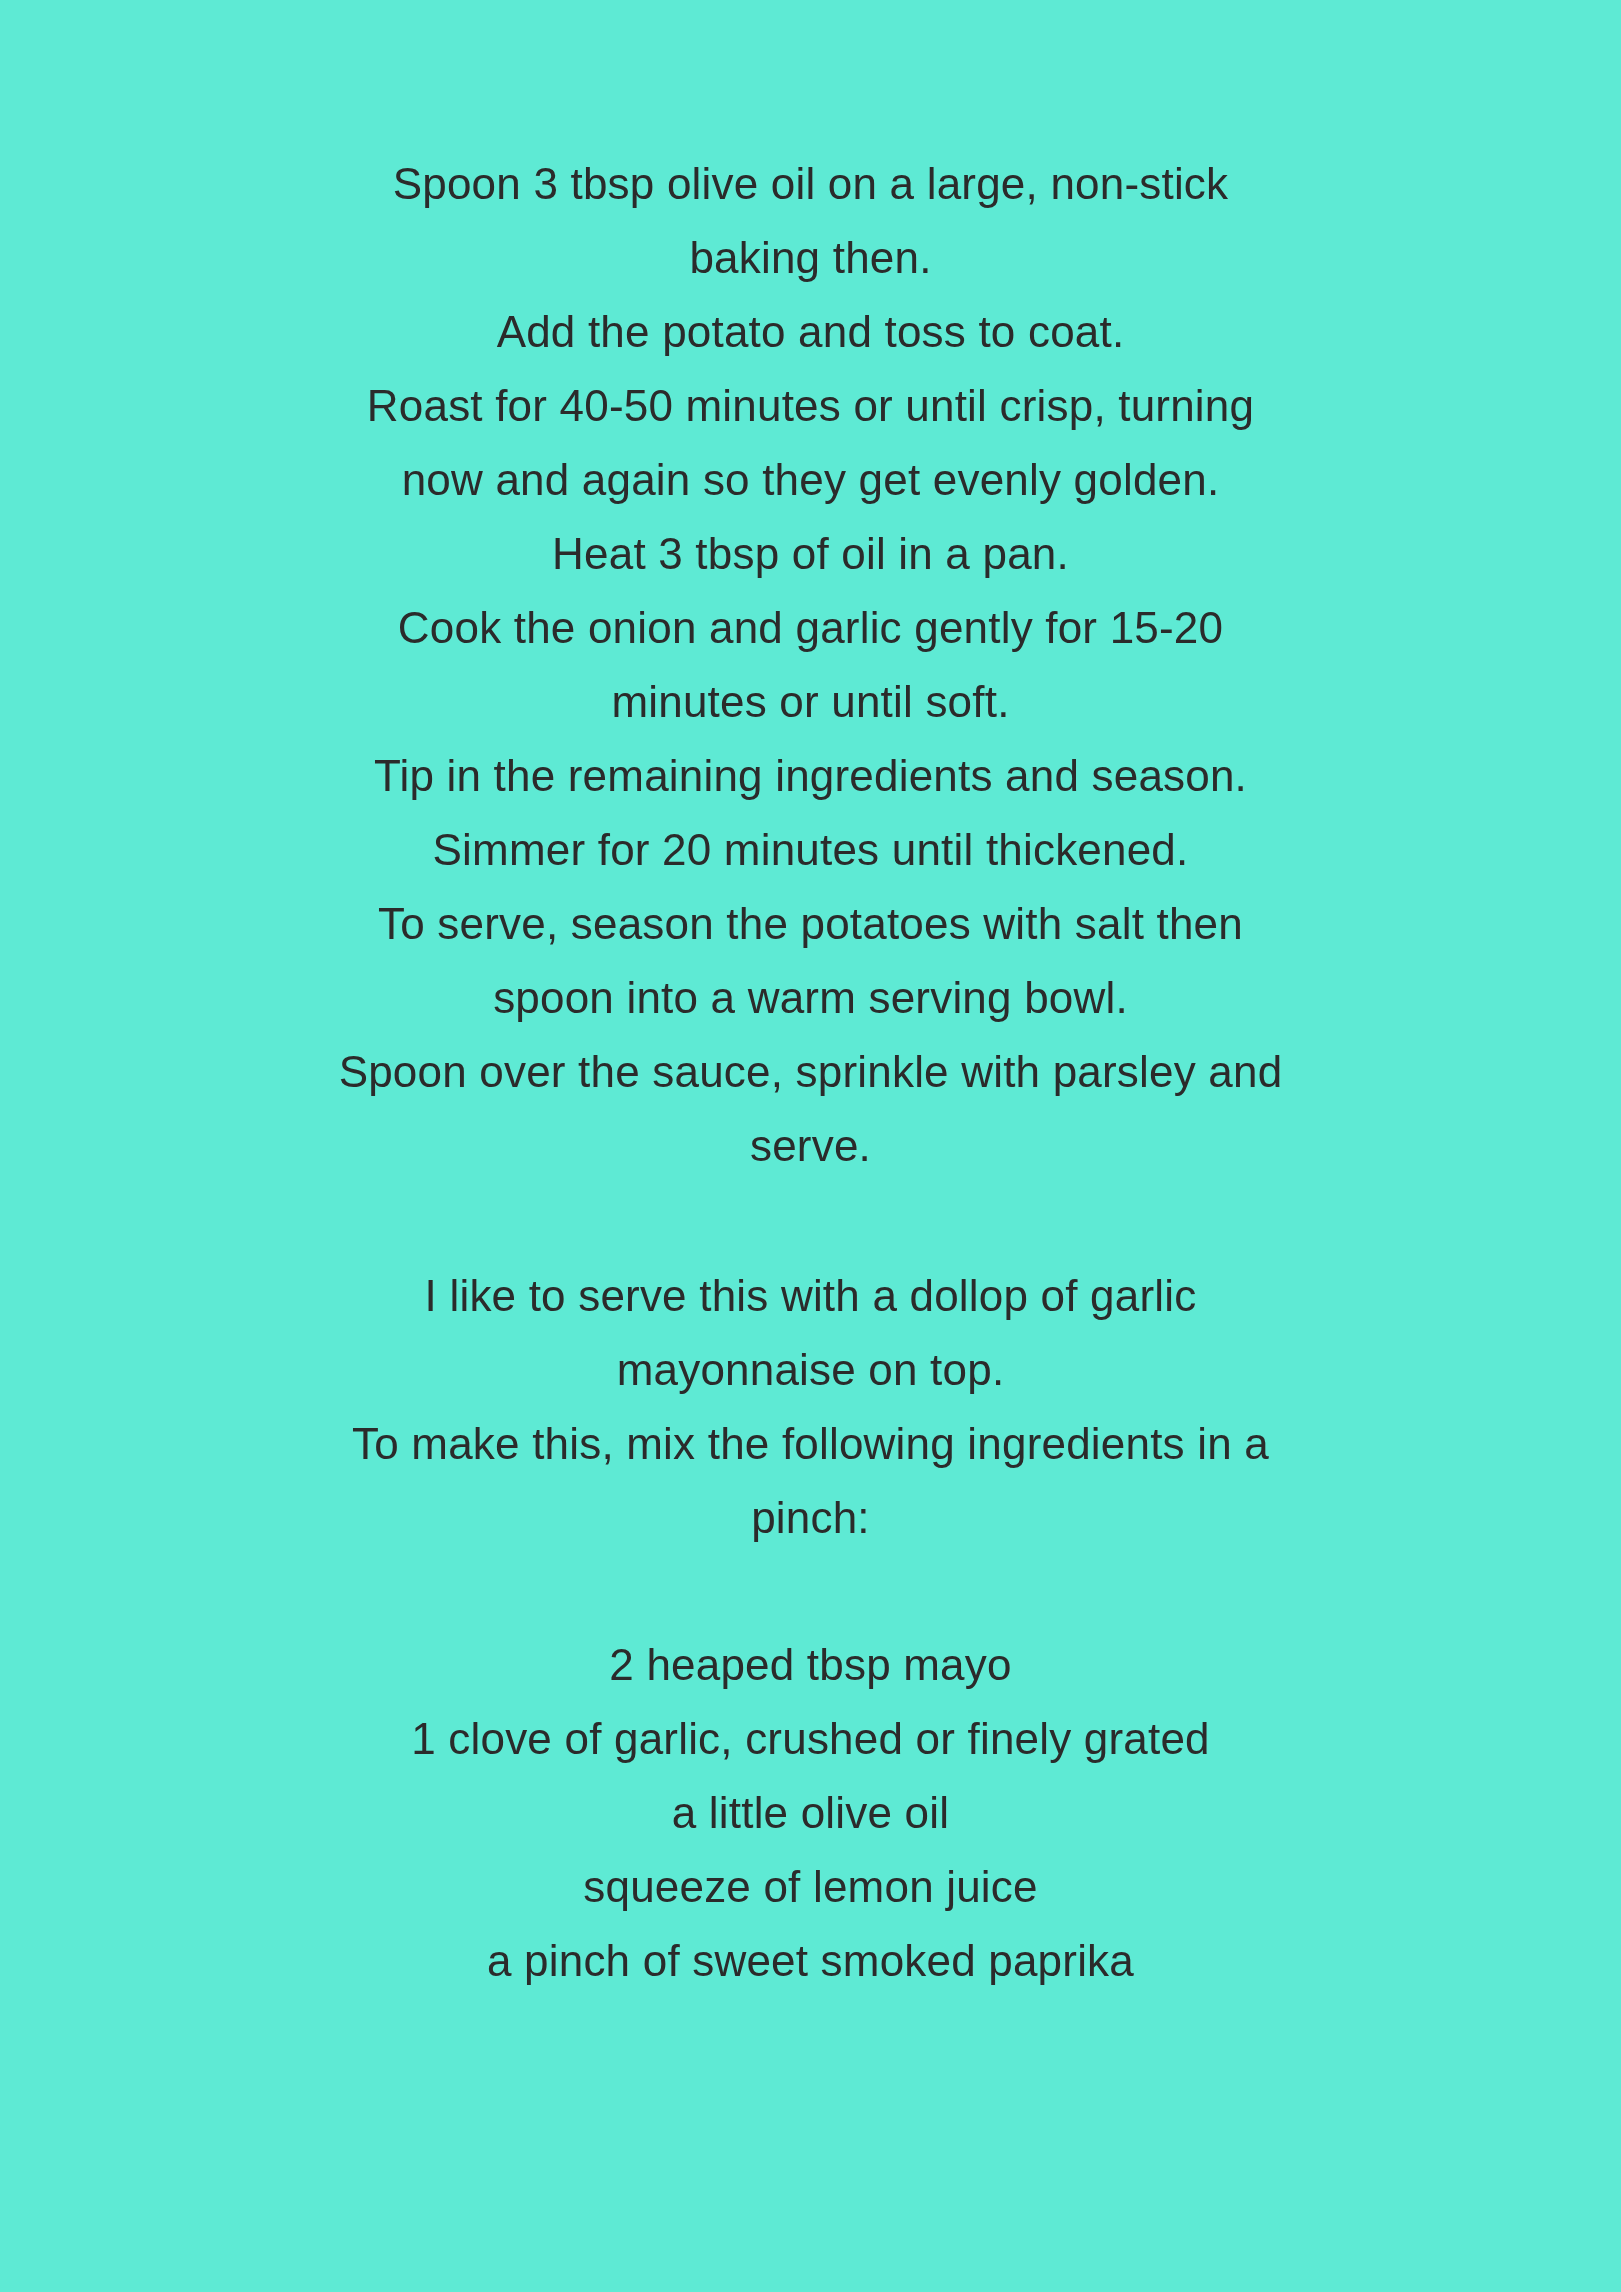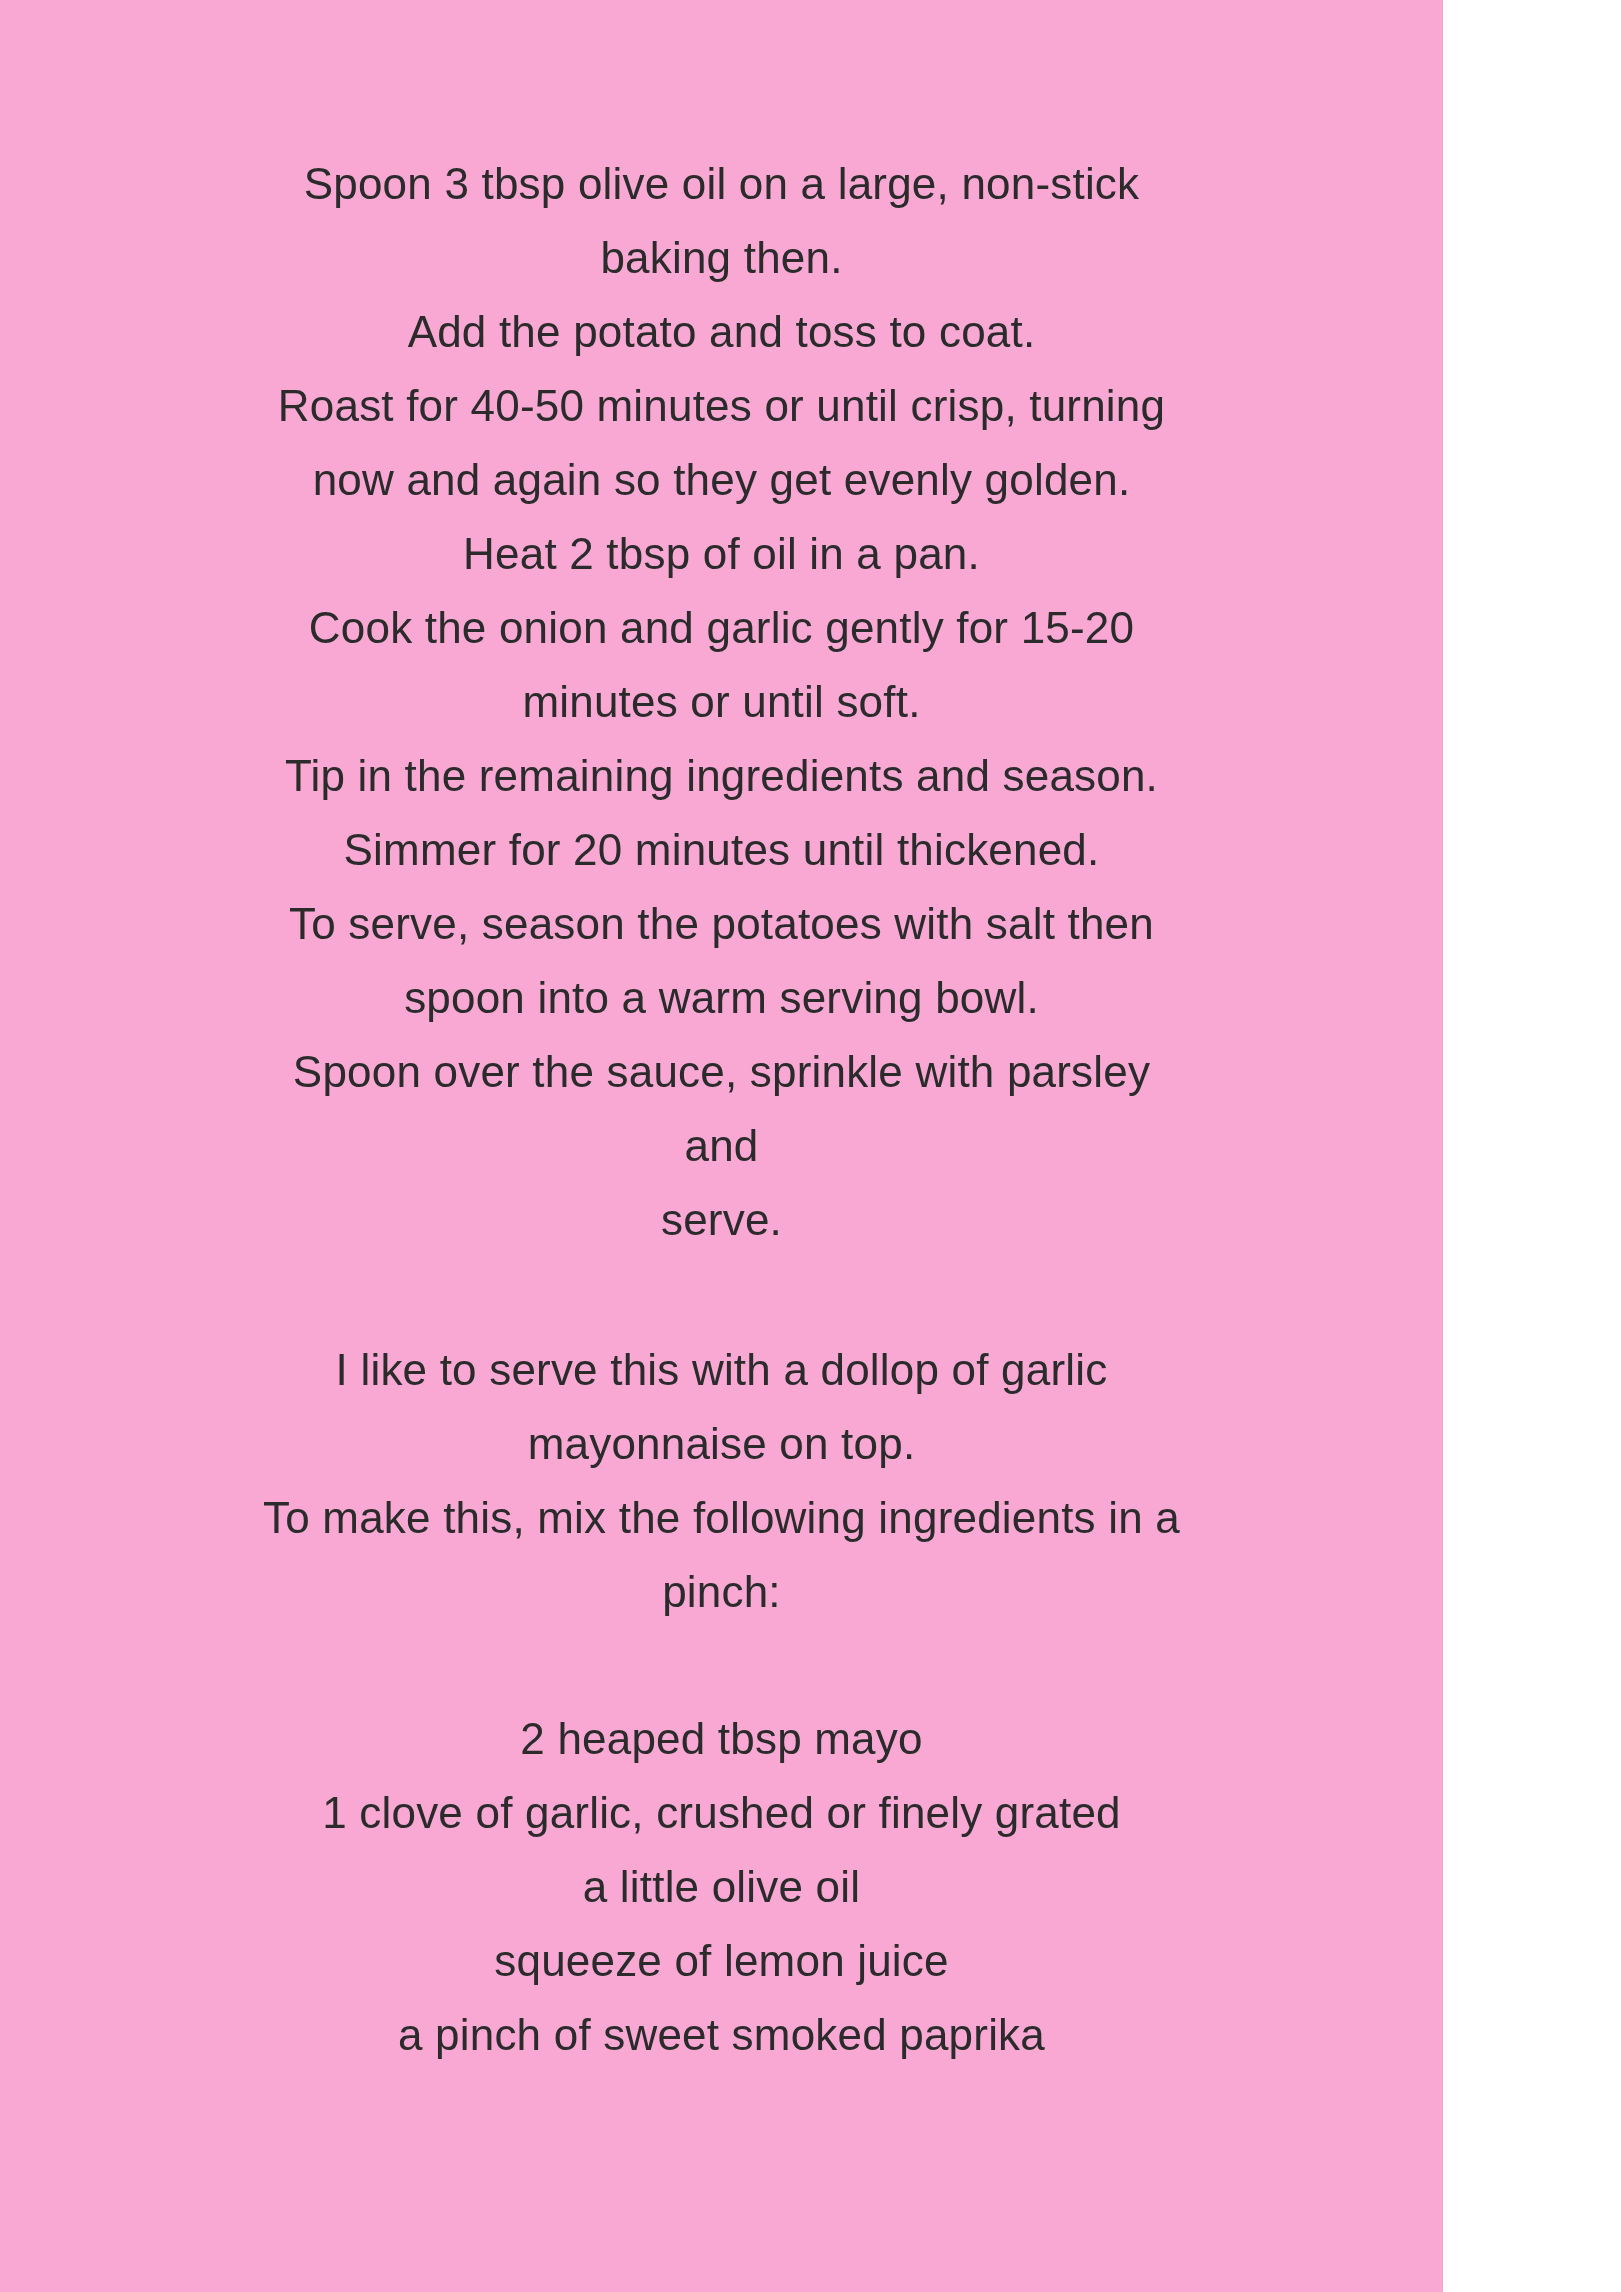--- a/index.html
+++ b/index.html
@@ -9,24 +9,24 @@
   }
   body {
     width: 1621px;
     height: 2293px;
     font-family: "Liberation Sans", sans-serif;
     color: #2b2b2b;
     overflow: hidden;
   }
   .page {
     box-sizing: border-box;
-    width: 1443px;
+    width: 1621px;
     height: 2293px;
     padding: 147px 250px 0 250px;
-    background: #f9a8d4;
+    background: #5eead4;
   }
   .recipe-body {
     text-align: center;
   }
   .line {
     font-size: 44px;
     line-height: 74px;
     font-weight: 400;
     letter-spacing: 0.2px;
     color: #2b2b2b;
@@ -58,21 +58,21 @@
     <div class="block">
       <p class="line">Spoon 3 tbsp olive oil on a large, non-stick</p>
       <p class="line">baking then.</p>
       <p class="line">Add the potato and toss to coat.</p>
       <p class="line">Roast for 40-50 minutes or until crisp, turning</p>
       <p class="line">now and again so they get evenly golden.</p>
     </div>
 
 
     <div class="block">
-      <p class="line">Heat 2 tbsp of oil in a pan.</p>
+      <p class="line">Heat 3 tbsp of oil in a pan.</p>
       <p class="line">Cook the onion and garlic gently for 15-20</p>
       <p class="line">minutes or until soft.</p>
       <p class="line">Tip in the remaining ingredients and season.</p>
       <p class="line">Simmer for 20 minutes until thickened.</p>
       <p class="line">To serve, season the potatoes with salt then</p>
       <p class="line">spoon into a warm serving bowl.</p>
       <p class="line">Spoon over the sauce, sprinkle with parsley and</p>
       <p class="line">serve.</p>
     </div>
 

